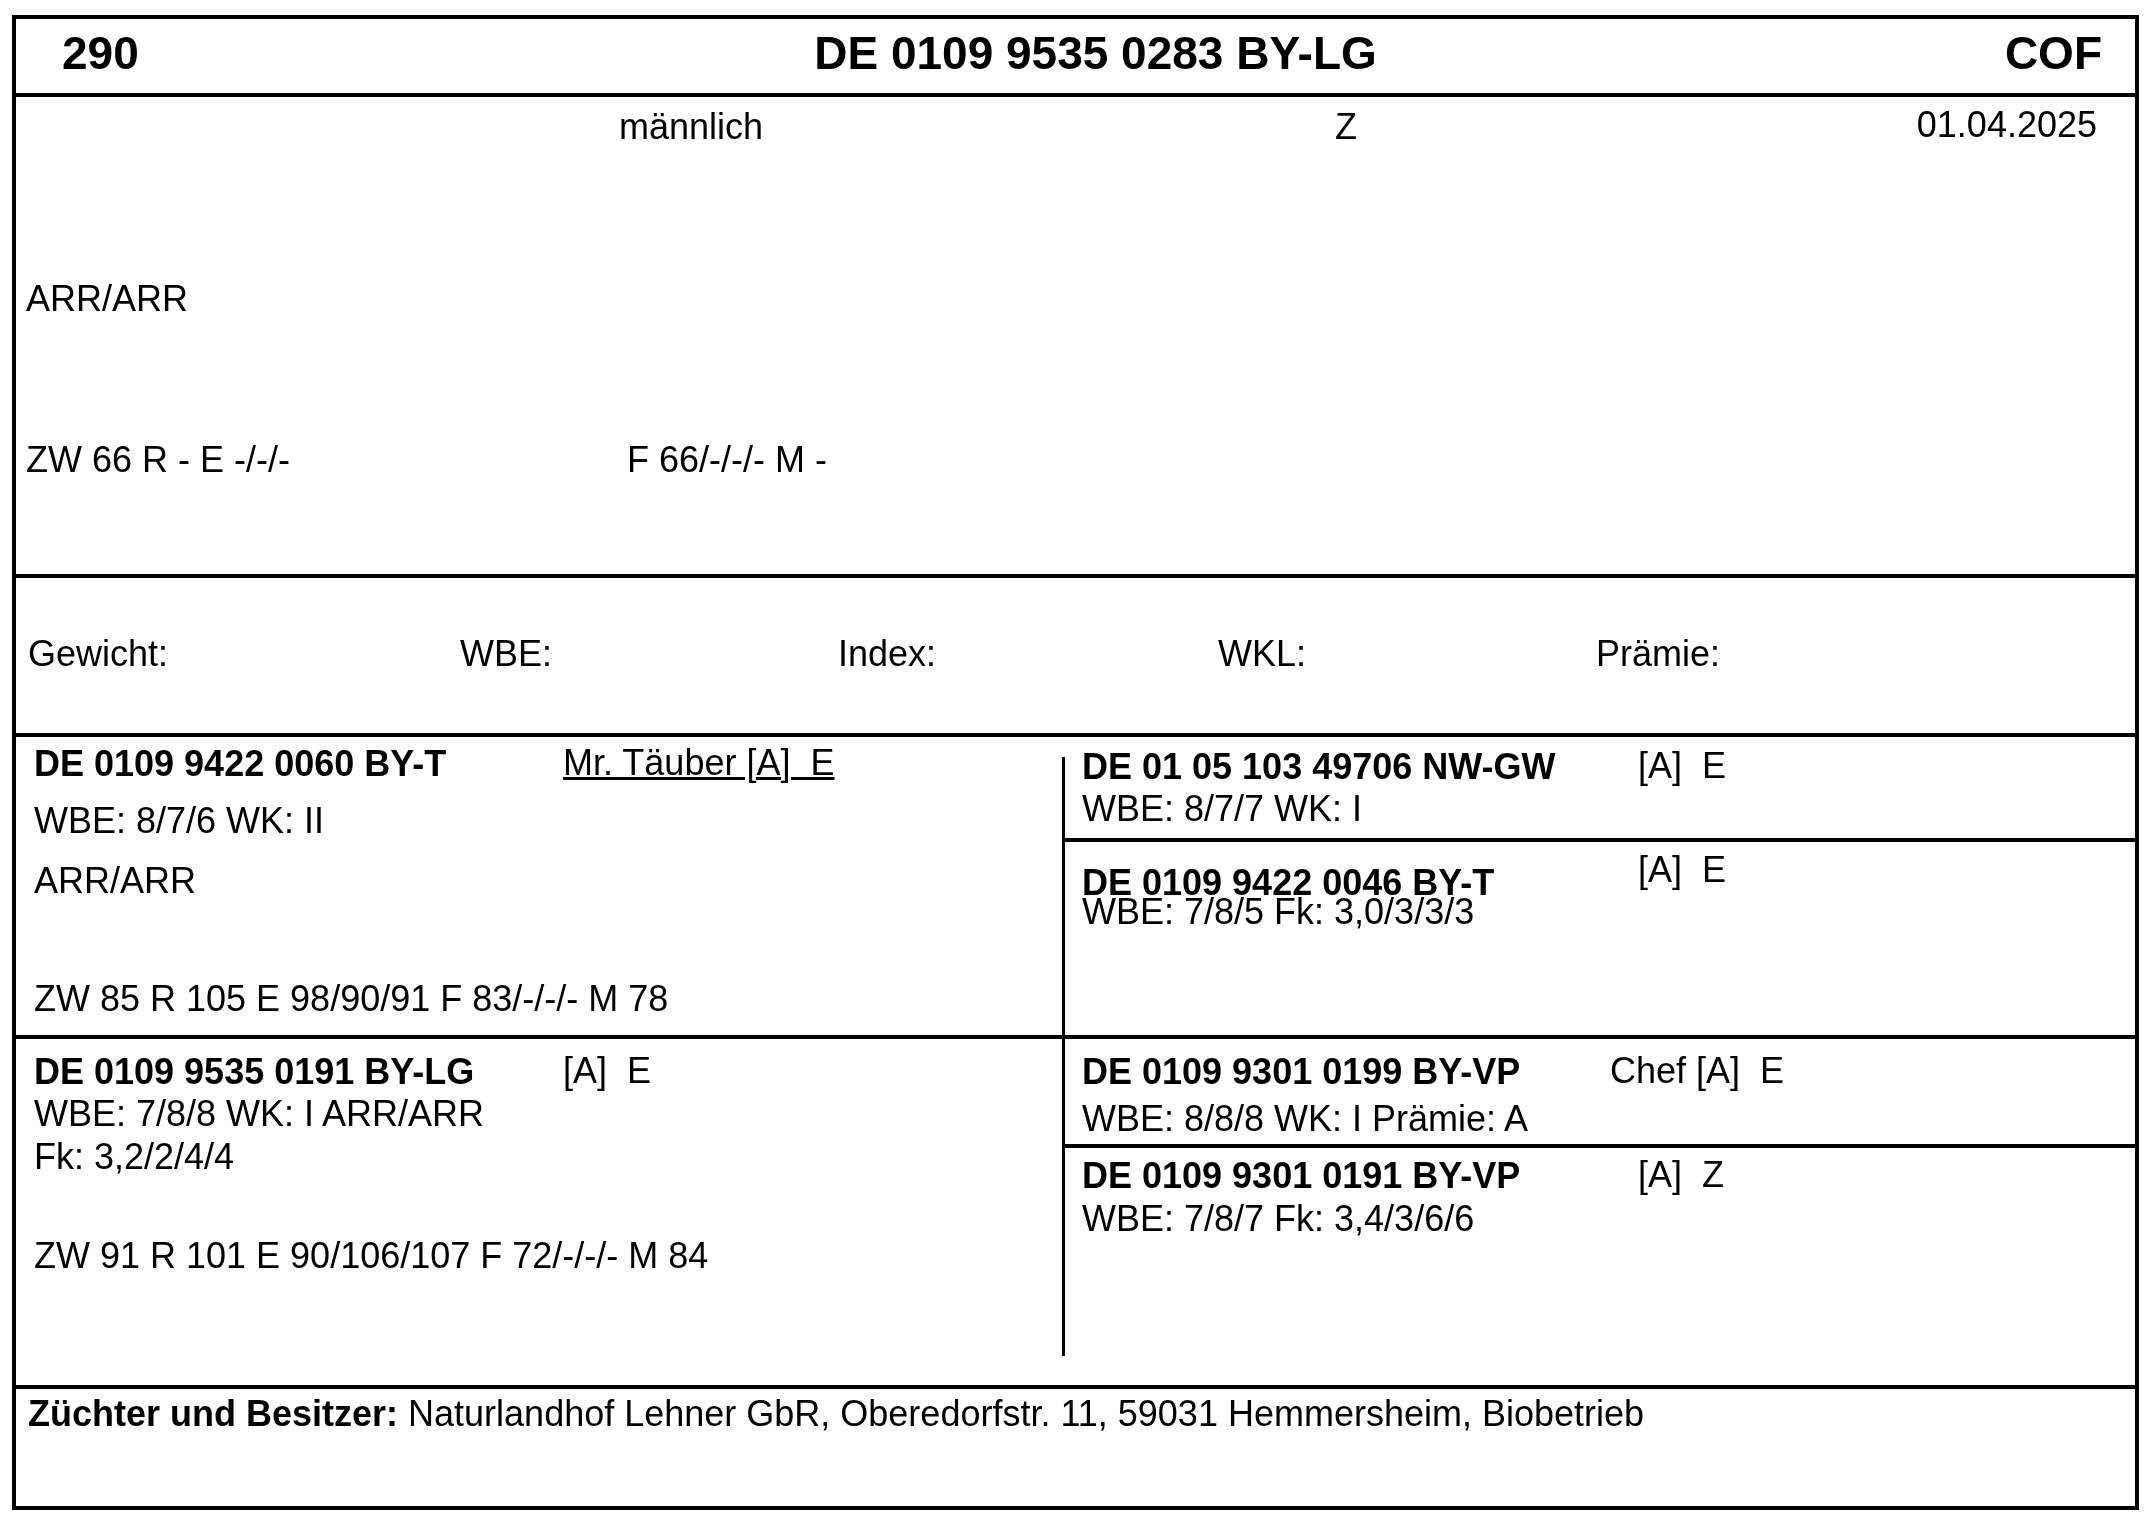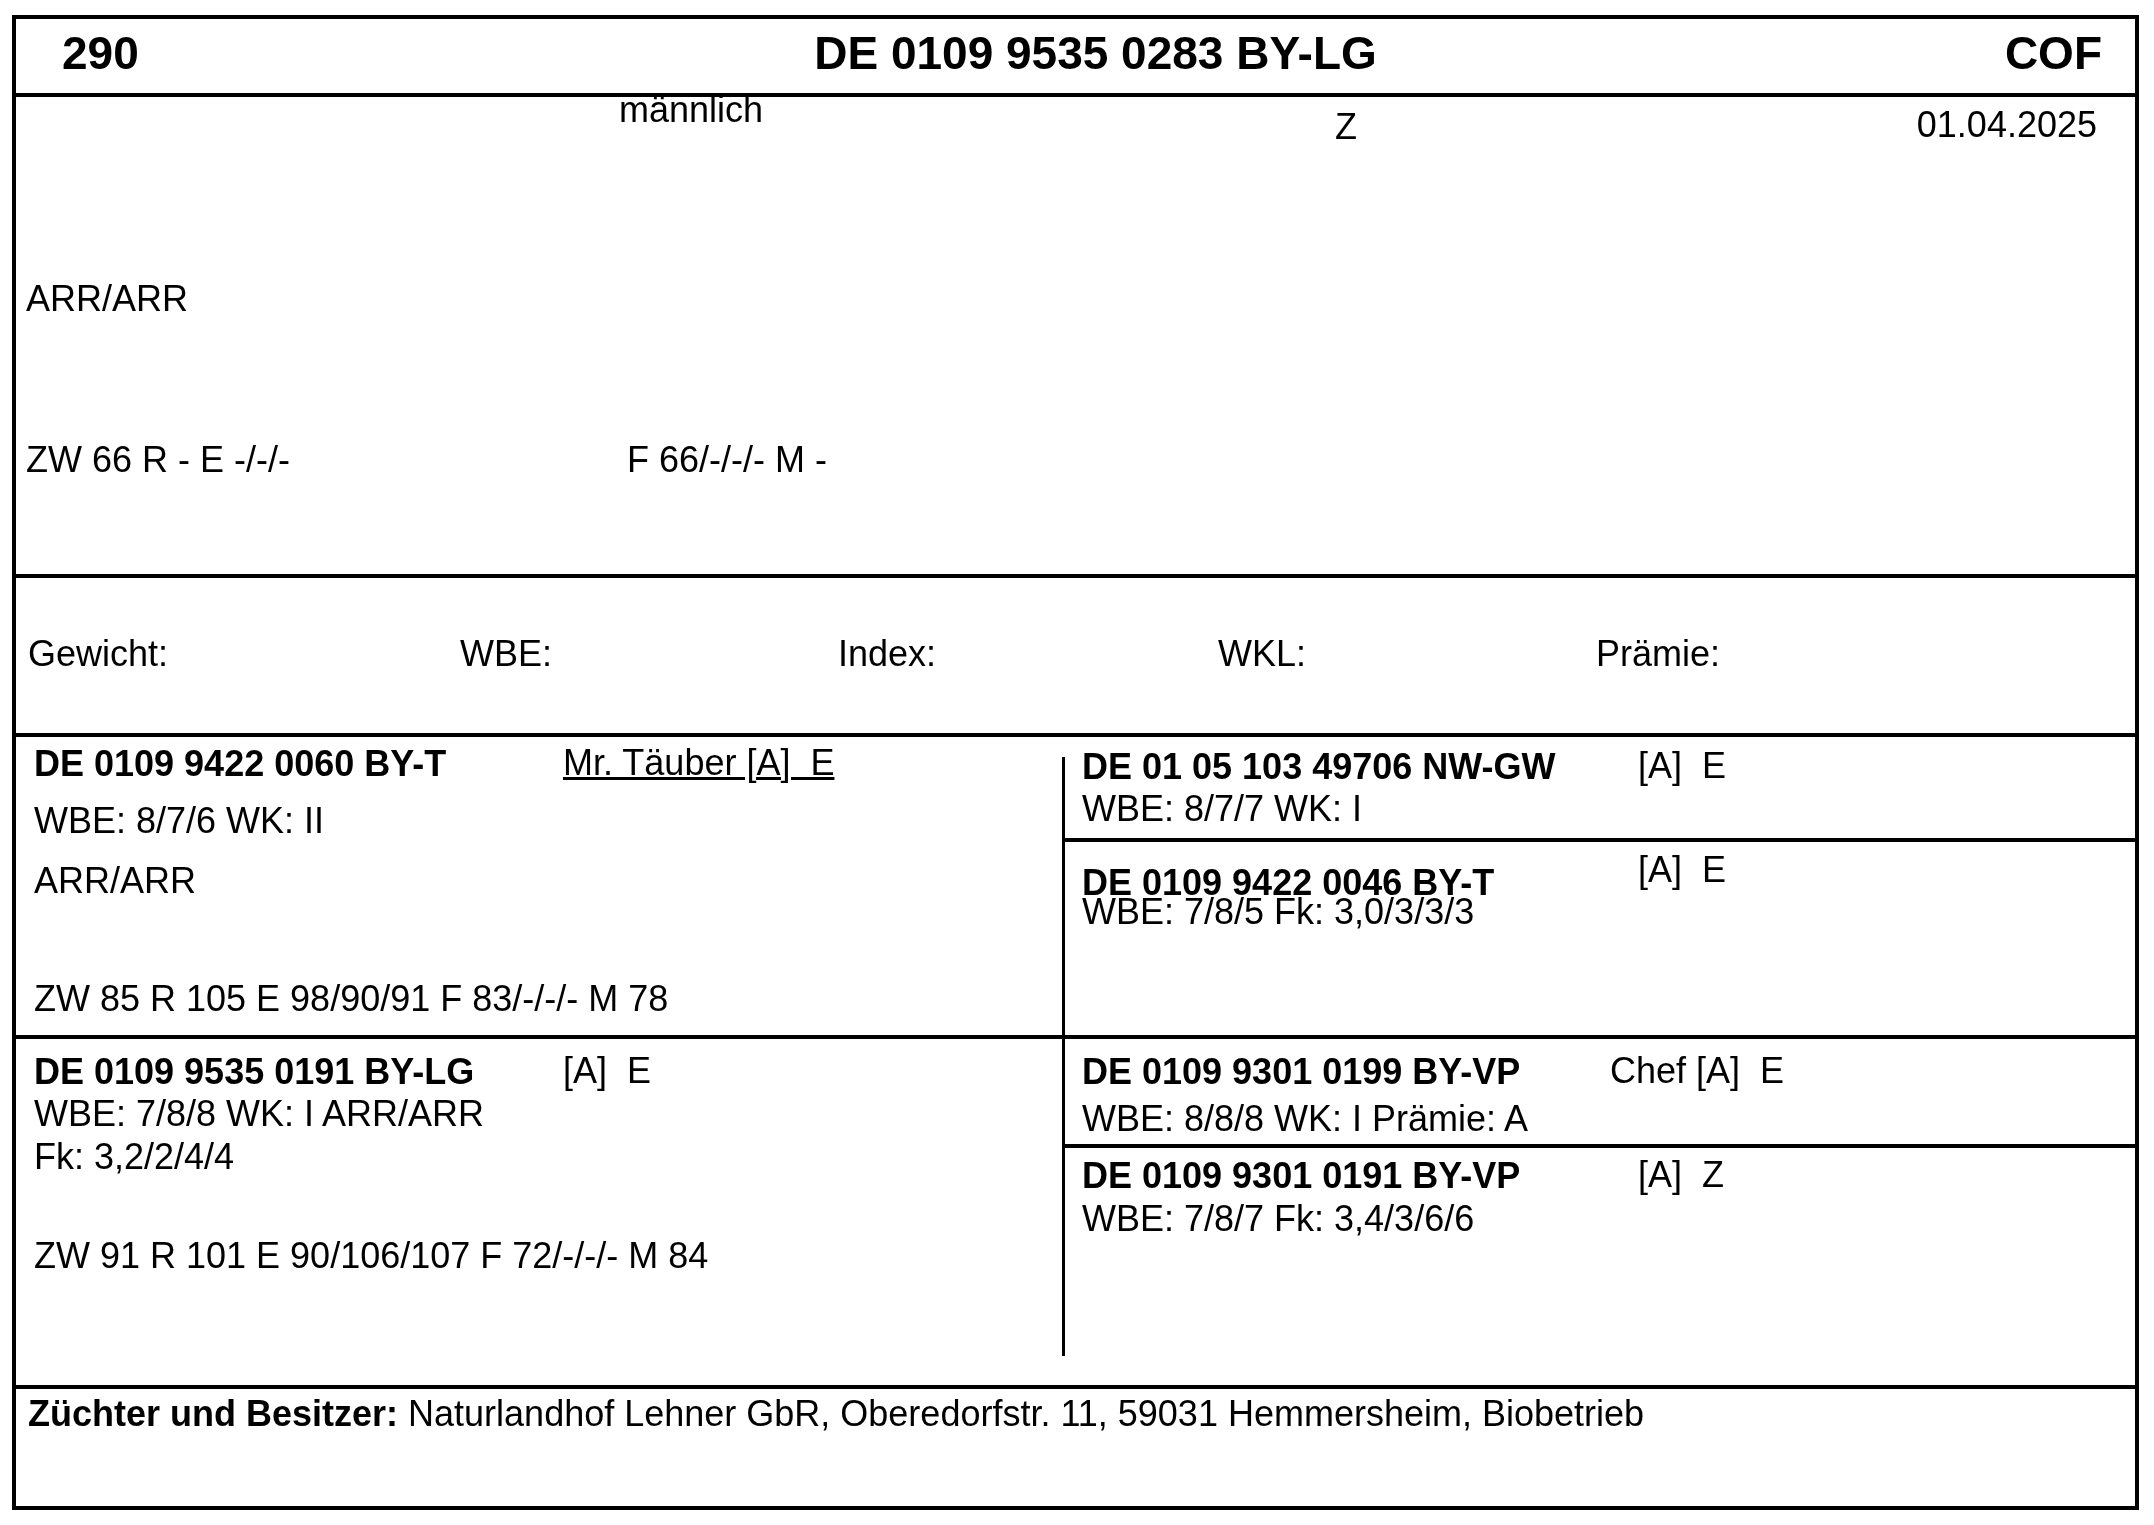--- a/index.html
+++ b/index.html
@@ -28,21 +28,21 @@
 </head>
 <body>
 
 <div class="card"></div>
 
 <div class="txt hdr" style="left:62px;top:30px;">290</div>
 <div class="txt hdr center" style="top:30px;">DE 0109 9535 0283 BY-LG</div>
 <div class="txt hdr right" style="right:52px;top:30px;">COF</div>
 <div class="hline" style="top:93px;"></div>
 
-<div class="txt" style="left:619px;top:92px;">männlich</div>
+<div class="txt" style="left:619px;top:109px;">männlich</div>
 <div class="txt" style="left:1335px;top:109px;">Z</div>
 <div class="txt right" style="right:57px;top:107px;">01.04.2025</div>
 <div class="txt" style="left:26px;top:281px;">ARR/ARR</div>
 <div class="txt" style="left:26px;top:442px;">ZW 66 R - E -/-/-</div>
 <div class="txt" style="left:627px;top:442px;">F 66/-/-/- M -</div>
 <div class="hline" style="top:574px;"></div>
 
 <div class="txt" style="left:28px;top:636px;">Gewicht:</div>
 <div class="txt" style="left:460px;top:636px;">WBE:</div>
 <div class="txt" style="left:838px;top:636px;">Index:</div>

